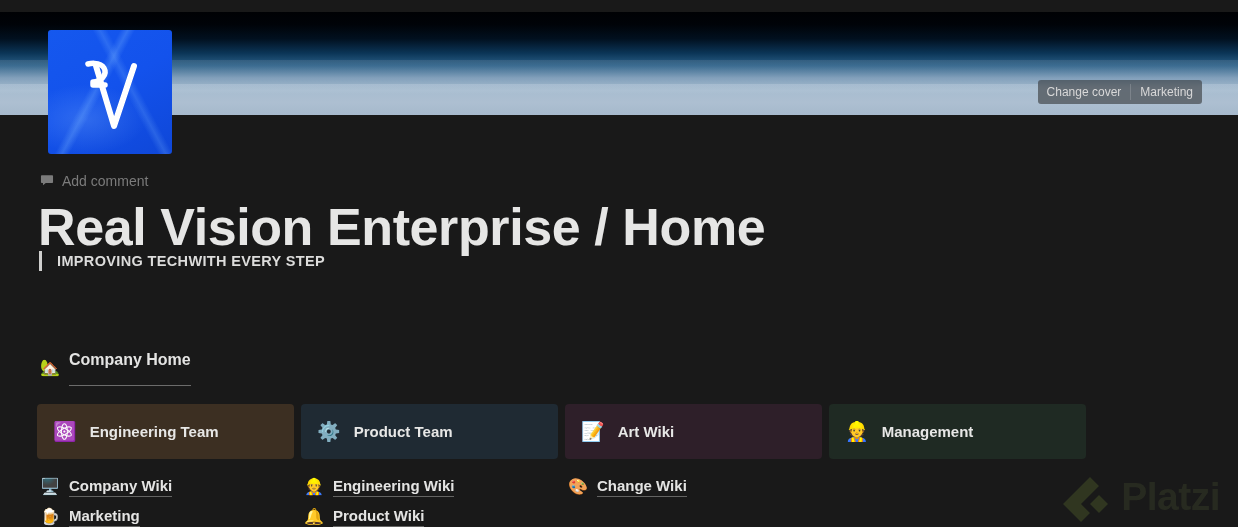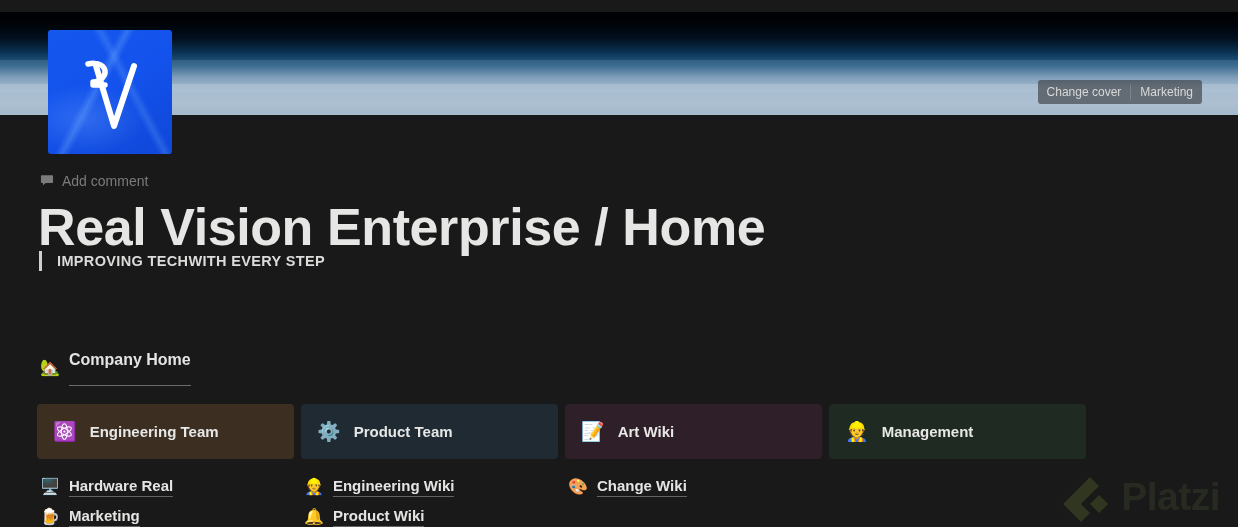--- a/index.html
+++ b/index.html
@@ -305,21 +305,21 @@
       <div class="team-card" style="background: rgb(31, 42, 35);">
         <span class="emoji">👷</span>
         <span class="label">Management</span>
       </div>
     </div>
 
     <div class="wiki-grid">
       <div class="wiki-col">
         <div class="wiki-item">
           <span class="emoji">🖥️</span>
-          <span class="label">Hardware Real</span>
+          <span class="label">Company Wiki</span>
         </div>
         <div class="wiki-item">
           <span class="emoji">🍺</span>
           <span class="label">Marketing</span>
         </div>
       </div>
 
       <div class="wiki-col">
         <div class="wiki-item">
           <span class="emoji">👷</span>

